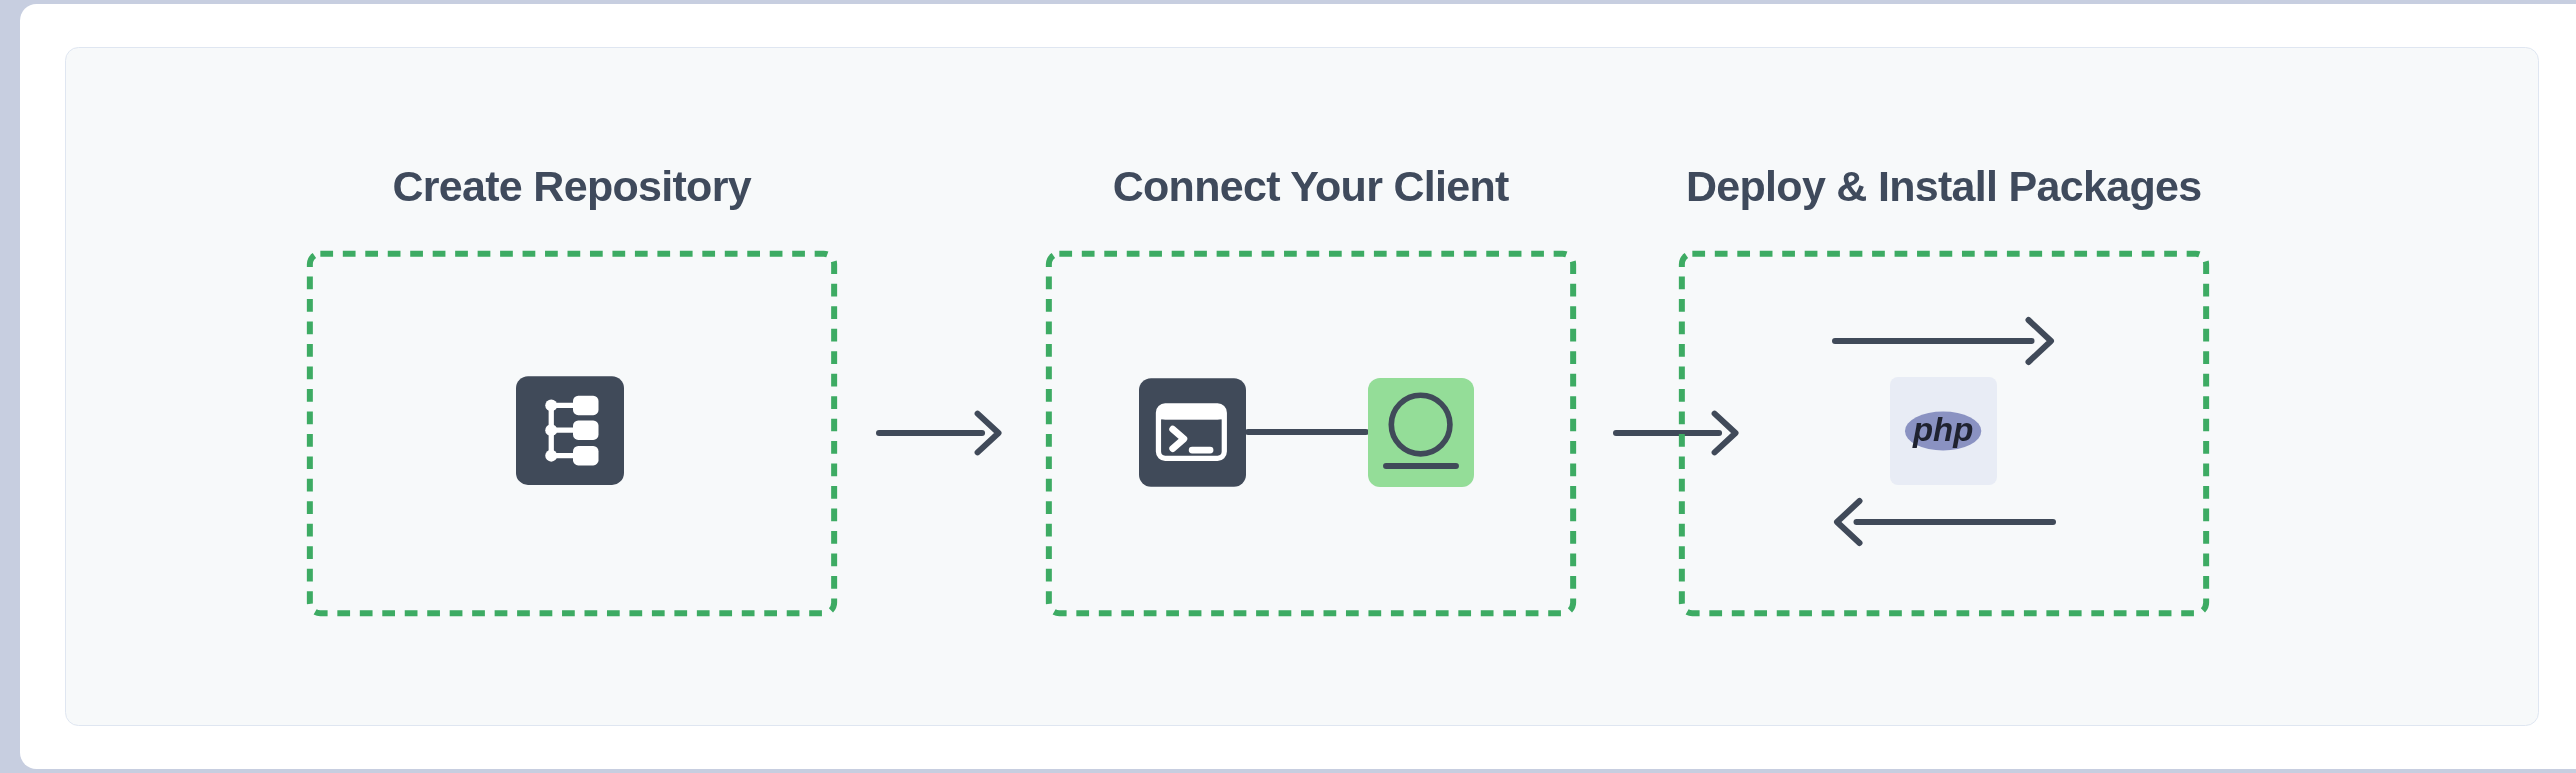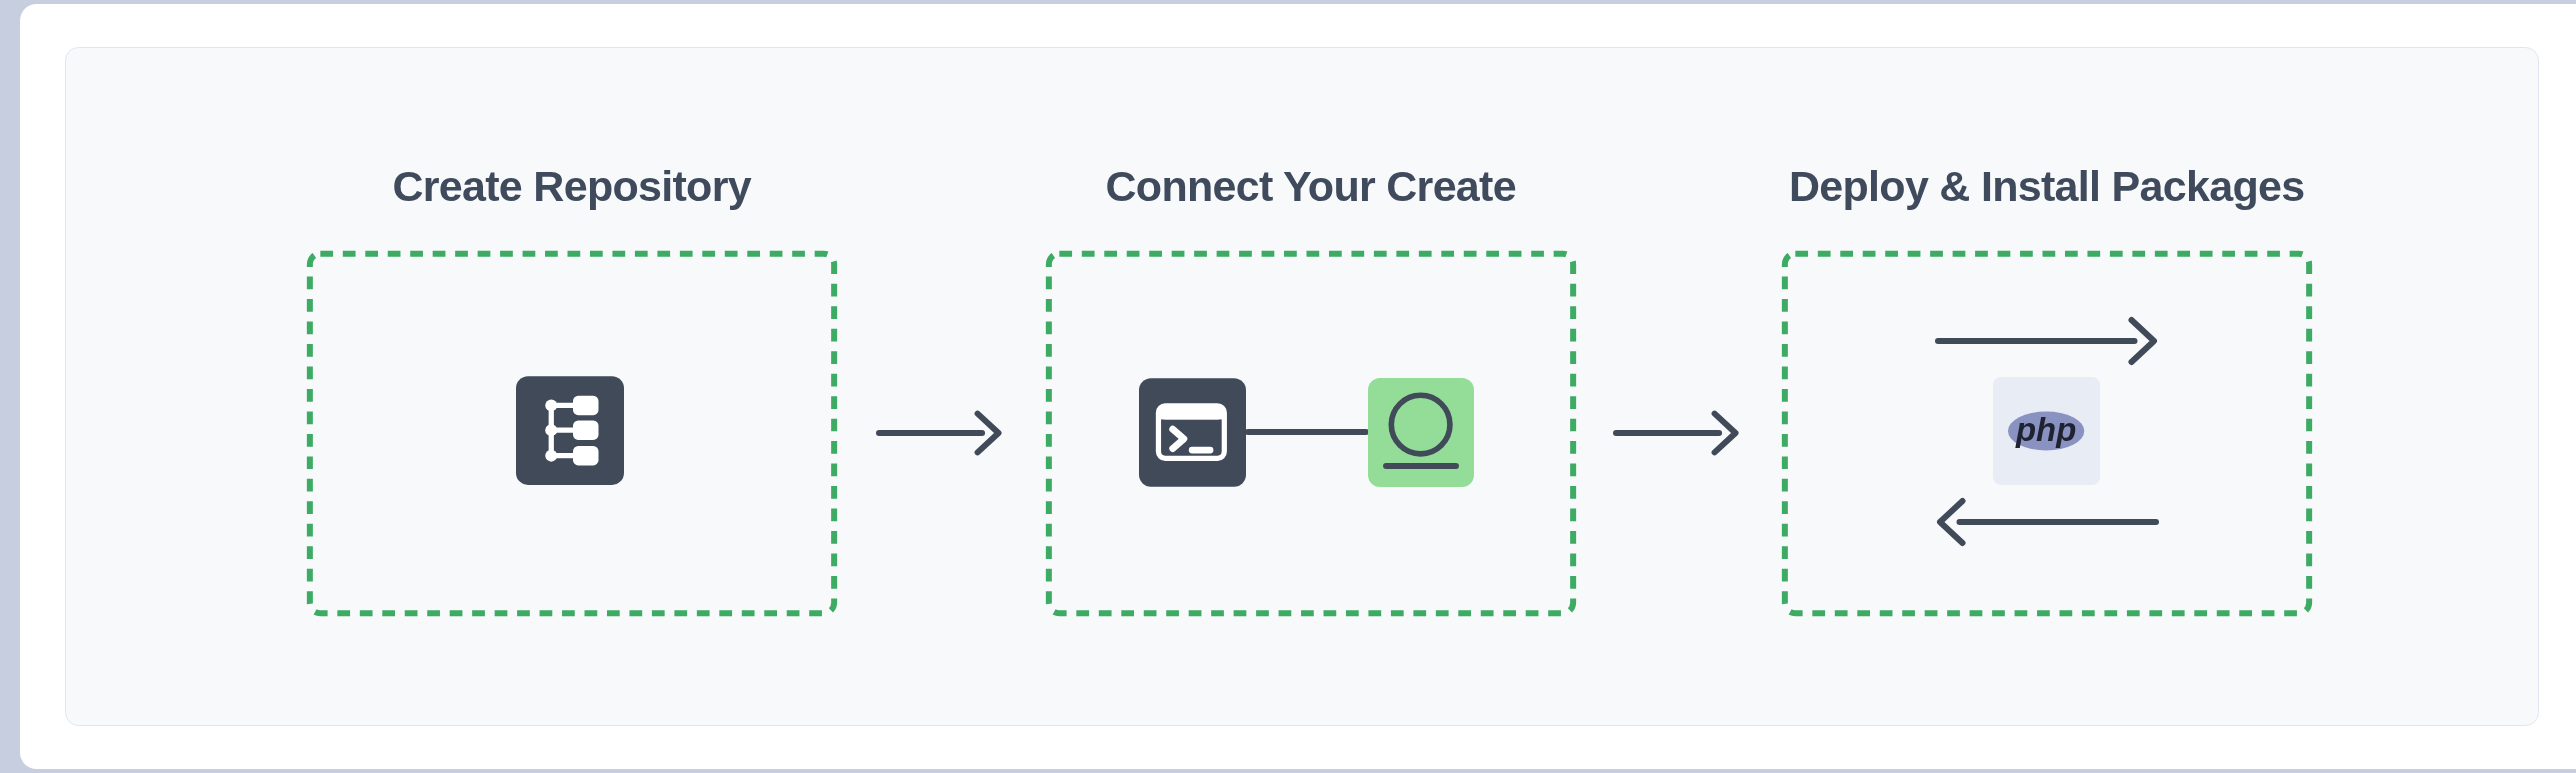--- a/index.html
+++ b/index.html
@@ -17,21 +17,21 @@
   }
   .panel{
     position:absolute;left:45px;top:43px;width:2474px;height:679px;
     background:var(--panel-background,#f7f9fa);
     border:1.5px solid var(--panel-border,#dfe6f1);
     border-radius:13.5px;box-sizing:border-box;
   }
   .step{position:absolute;top:107px;width:532px;height:469px;}
   .step-1{left:240px;}
   .step-2{left:979px;}
-  .step-3{left:1715px;}
+  .step-3{left:1612px;}
   .step-title{
     position:absolute;top:10.5px;left:50%;transform:translateX(-50%);
     margin:0;white-space:nowrap;
     font-size:43px;font-weight:bold;letter-spacing:-0.7px;line-height:1;
     color:var(--title-text,#3f4a5c);
   }
   .dropzone{position:absolute;left:0;top:95px;}
   .dropzone rect{
     fill:none;
     stroke:var(--dashed-border-green,#3dab63);
@@ -95,21 +95,21 @@
           <rect class="glyph-white-fill" x="76" y="93" width="34" height="26" rx="7"></rect>
         </svg>
       </section>
 
       <svg class="arrow gap-arrow gap-arrow-1" width="127" height="60" viewBox="0 0 170 80">
         <path d="M4 40 H142"></path>
         <path d="M136 14 L164 40 L136 66"></path>
       </svg>
 
       <section class="step step-2">
-        <h2 class="step-title">Connect Your Create</h2>
+        <h2 class="step-title">Connect Your Client</h2>
         <svg class="dropzone" width="532" height="367" viewBox="0 0 710 490">
           <rect x="5" y="5" width="700" height="480" rx="14"></rect>
         </svg>
         <svg class="icon terminal-icon" width="107" height="109" viewBox="0 0 143 145">
           <rect class="tile-slate" x="0" y="0" width="143" height="145" rx="16"></rect>
           <rect class="glyph-white-stroke" x="26" y="37" width="88" height="70" rx="9" stroke-width="7"></rect>
           <rect class="glyph-white-fill" x="26" y="37" width="88" height="18" rx="9"></rect>
           <rect class="glyph-white-fill" x="26" y="46" width="88" height="9"></rect>
           <polyline class="glyph-white-stroke" points="45,68 60,81 45,94" stroke-width="9" stroke-linecap="round" stroke-linejoin="round"></polyline>
           <line class="glyph-white-stroke" x1="71" y1="96" x2="95" y2="96" stroke-width="9" stroke-linecap="round"></line>

